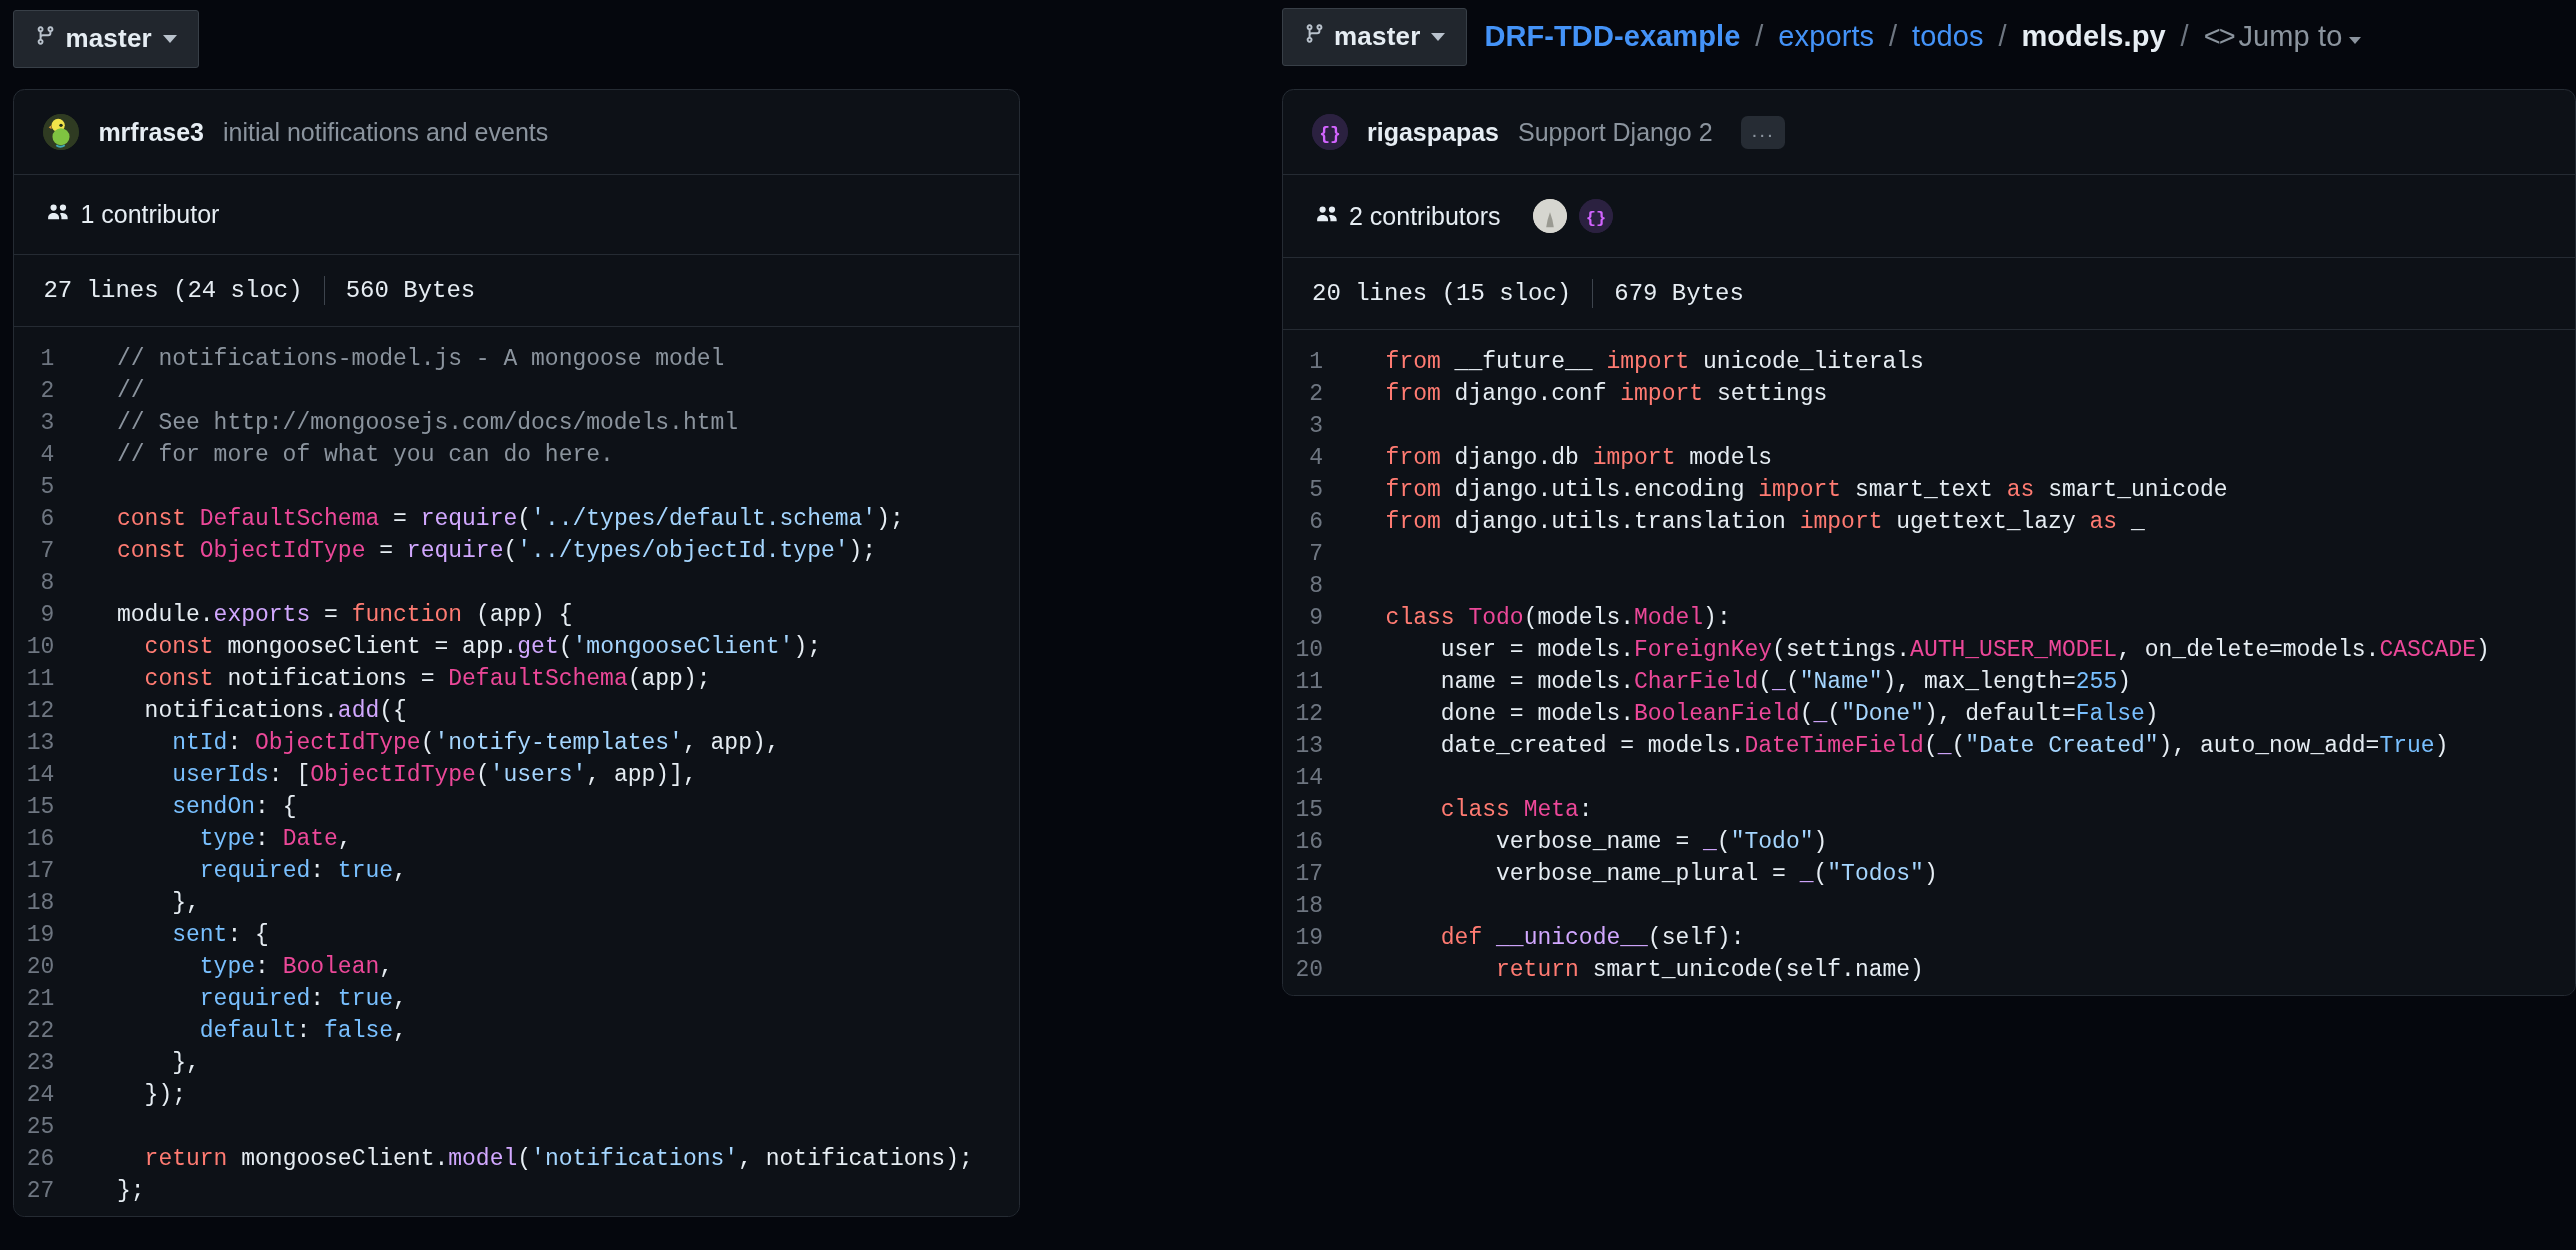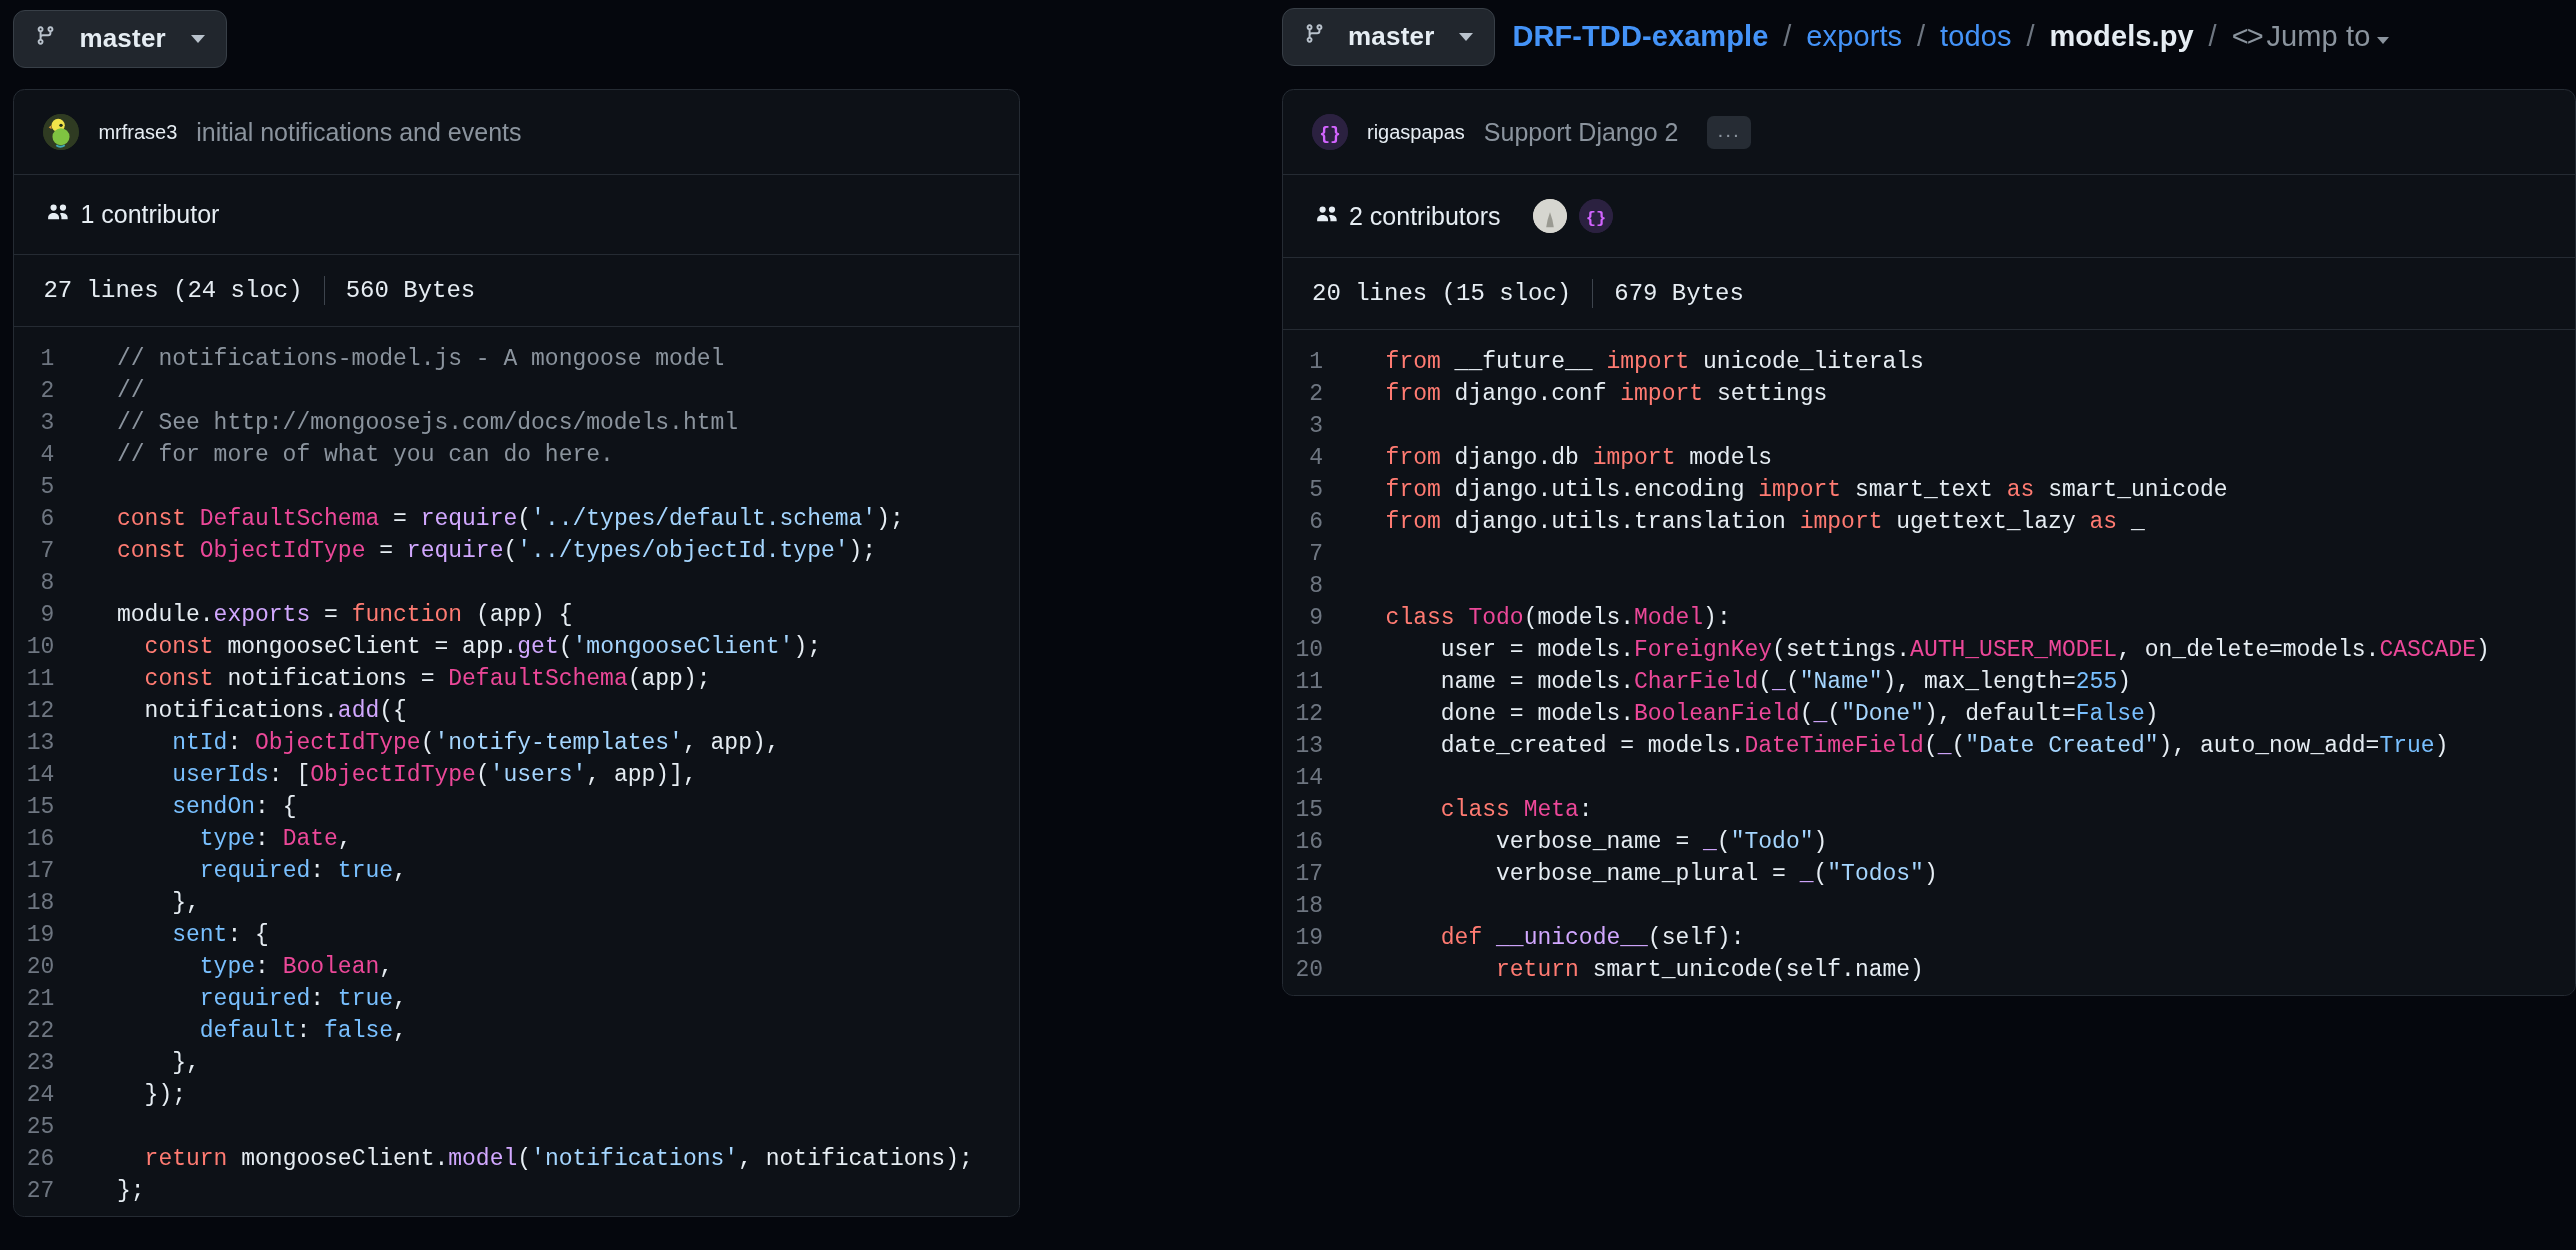--- a/index.html
+++ b/index.html
@@ -12,24 +12,24 @@
   }
 
   .stage { position: relative; width: 2576px; height: 1250px; background: #05070d; }
 
   
   .panel { position: absolute; }
 
   .hdr-row { display: flex; align-items: center; gap: 17px; }
 
   .branch-btn {
-    display: inline-flex; align-items: center; gap: 23px;
+    display: inline-flex; align-items: center; gap: 9px;
     background: #21262d;
     border: 1px solid #383f47;
-    border-radius: 12px;
+    border-radius: 3px;
     padding: 12.4px 21px;
     color: #e6edf3;
     font-size: 26px;
     font-weight: bold;
     letter-spacing: 0.2px;
     white-space: nowrap;
   }
   .branch-btn .caret {
     width: 0; height: 0;
     border-left: 7.6px solid transparent;
@@ -75,21 +75,21 @@
   }
   .avatar {
     width: 36px; height: 36px; border-radius: 50%;
     flex: 0 0 36px;
     display: flex; align-items: center; justify-content: center;
     font-size: 19px; overflow: hidden;
   }
   .avatar.bird { background: #2d3a20; }
   .avatar.braces { background: #2b2140; color: #d264ff; font-weight: bold; font-size: 21px; font-family: "Liberation Mono", monospace;}
   .avatar.ghost { background: #c9c9c2; }
-  .commit-author { color: #e6edf3; font-size: 20px; font-weight: normal; }
+  .commit-author { color: #e6edf3; font-size: 25px; font-weight: bold; }
   .commit-msg { color: #8b949e; font-size: 25px; }
   .commit-more {
     display: inline-flex; align-items: center; justify-content: center;
     background: #262c34; border-radius: 6.7px;
     color: #8b949e; font-size: 21px; line-height: 9.5px;
     padding: 8.6px 10.5px 14.3px 10.5px; margin-left: 9.5px;
     letter-spacing: 1.9px;
   }
 
   .contrib-row {

